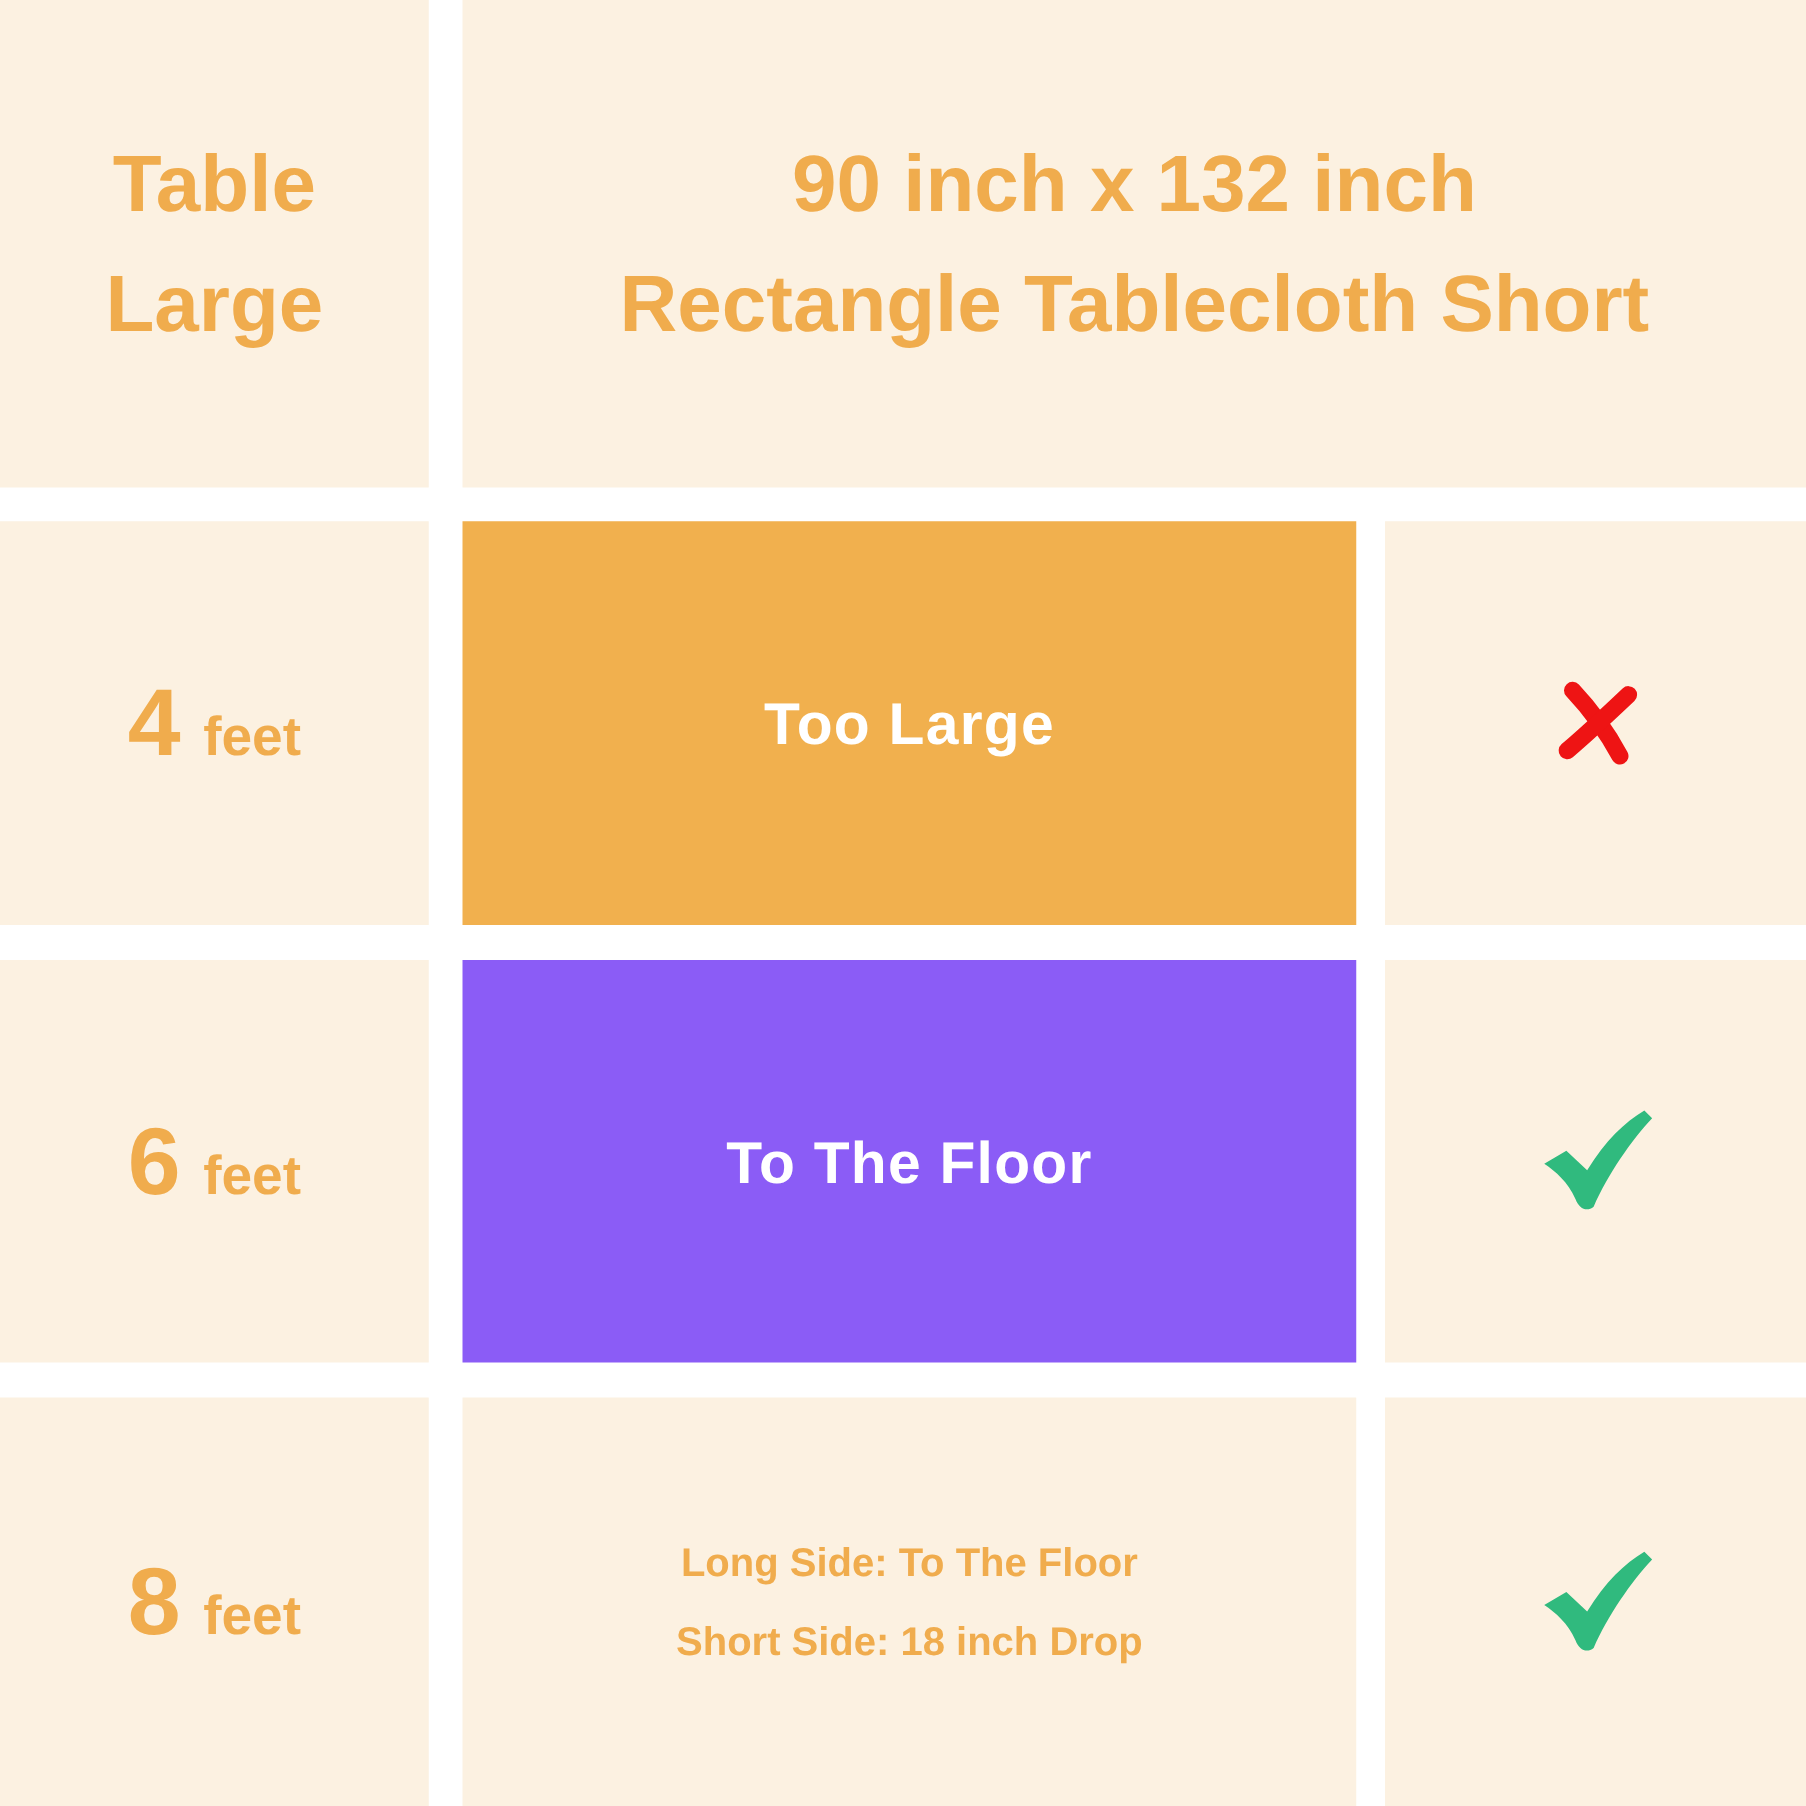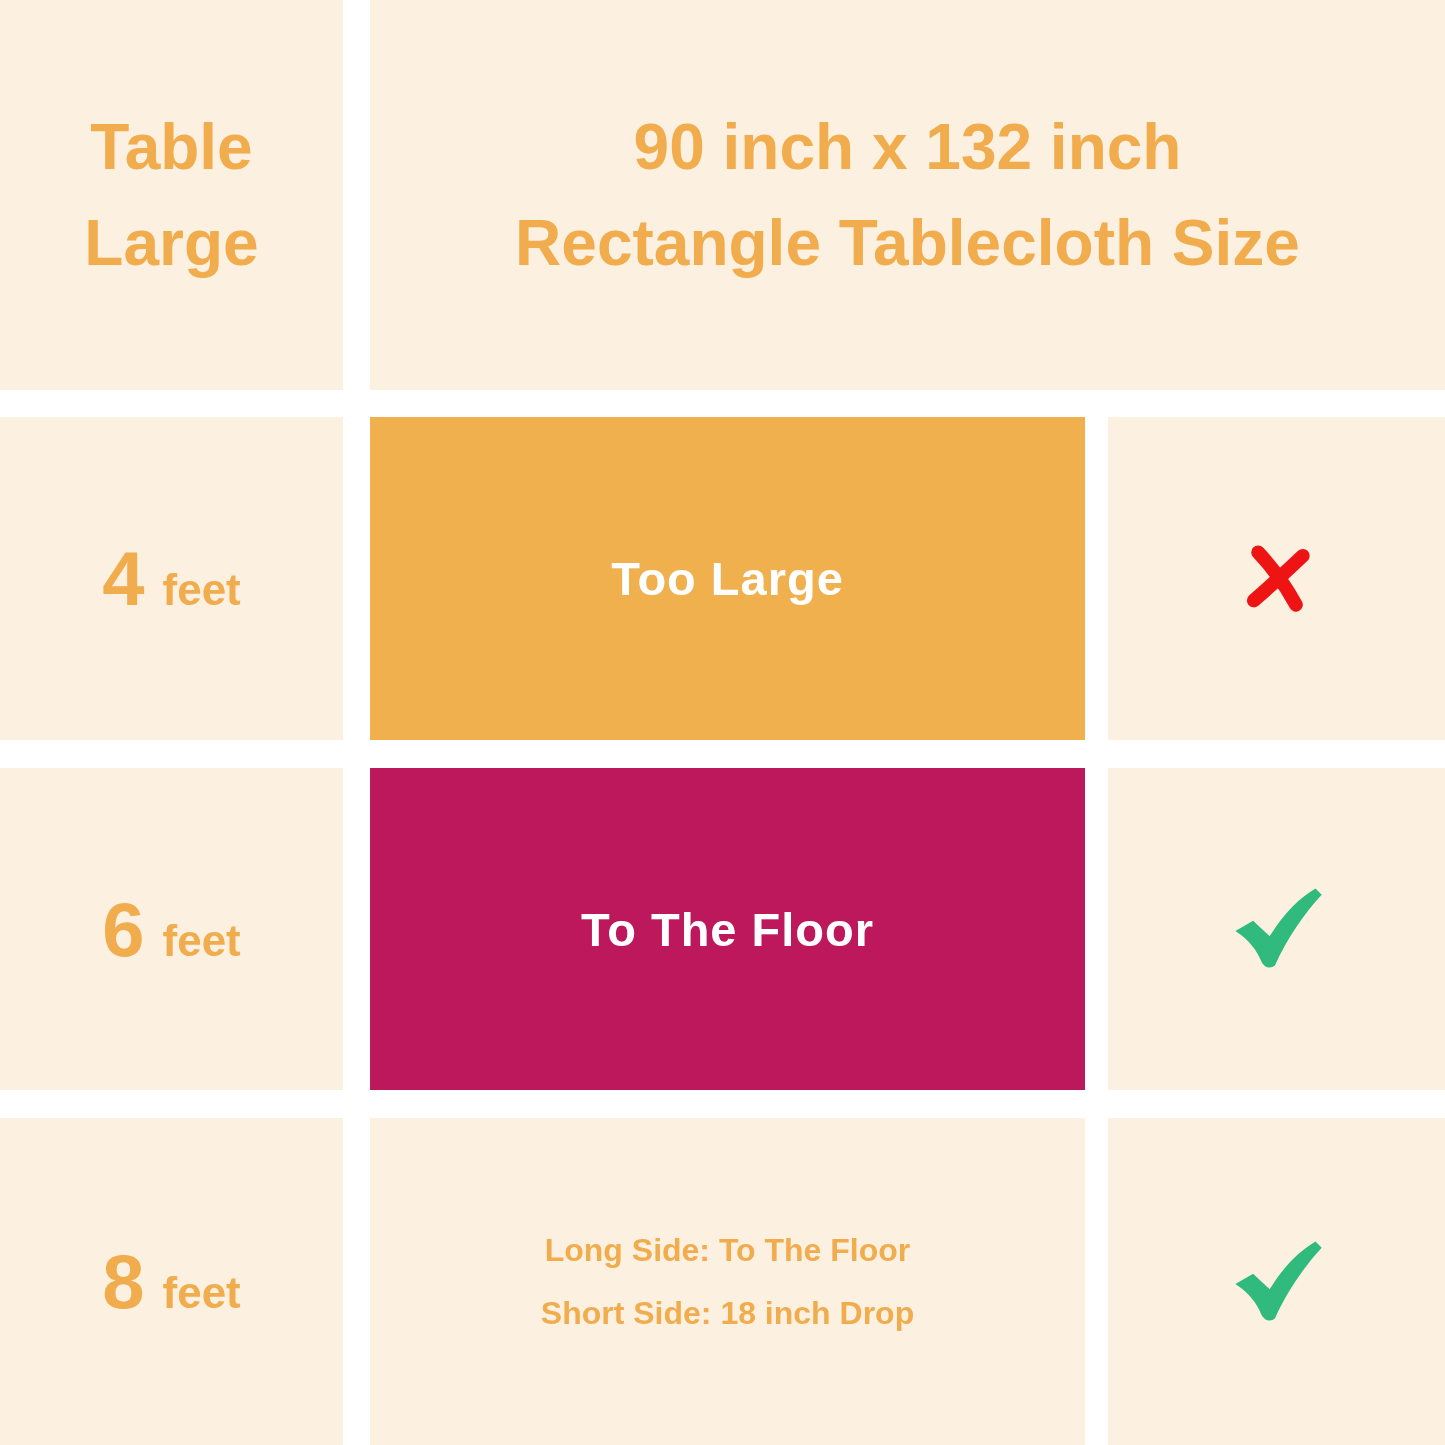--- a/index.html
+++ b/index.html
@@ -9,21 +9,21 @@
     background:#FFFFFF;
     display:grid;
     grid-template-columns:343px 27px 715px 23px 337px;
     grid-template-rows:390px 27px 323px 28px 322px 28px 327px;
     font-family:"Liberation Sans", sans-serif;
     font-weight:bold;
   }
   .cell{display:flex;align-items:center;justify-content:center;text-align:center;}
   .cream{background:#FCF1E1;}
   .box-dark{background:#F1B04E;}
-  .box-light{background:#be185d;}
+  .box-light{background:#8b5cf6;}
 
   
   .hdr-left {grid-column:1;grid-row:1;}
   .hdr-right{grid-column:3/6;grid-row:1;}
   .r1c1{grid-column:1;grid-row:3;}
   .r1c2{grid-column:3;grid-row:3;}
   .r1c3{grid-column:5;grid-row:3;}
   .r2c1{grid-column:1;grid-row:5;}
   .r2c2{grid-column:3;grid-row:5;}
   .r2c3{grid-column:5;grid-row:5;}
@@ -47,21 +47,21 @@
 
 <div class="canvas">
 
   <div class="cell cream stack hdr-left">
     <div class="line orange">Table</div>
     <div class="line orange">Large</div>
   </div>
 
   <div class="cell cream stack hdr-right">
     <div class="line orange">90 inch x 132 inch</div>
-    <div class="line orange">Rectangle Tablecloth Size</div>
+    <div class="line orange">Rectangle Tablecloth Short</div>
   </div>
 
   <div class="cell cream r1c1">
     <div class="len orange">
       <span class="num">4</span>
       <span class="unit">feet</span>
     </div>
   </div>
 
   <div class="cell box-dark r1c2">

